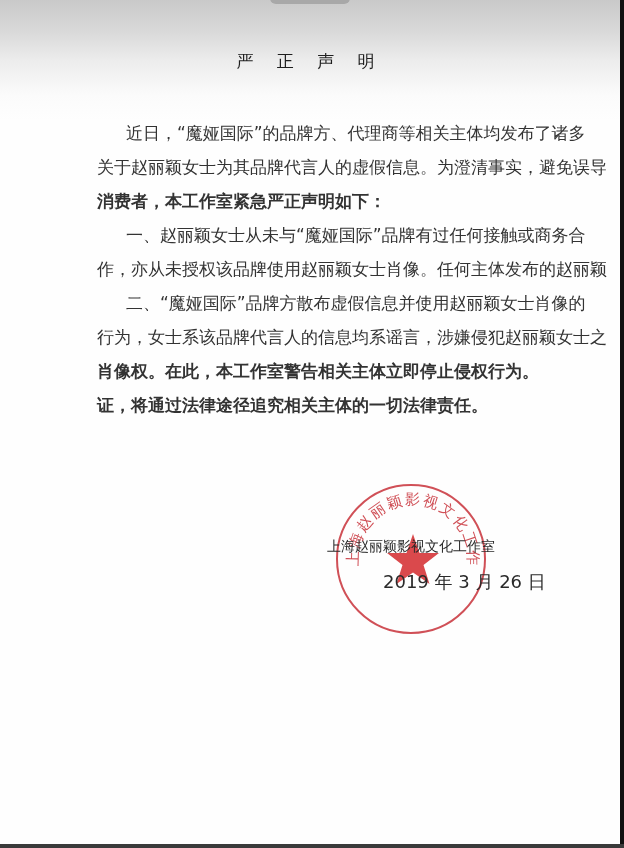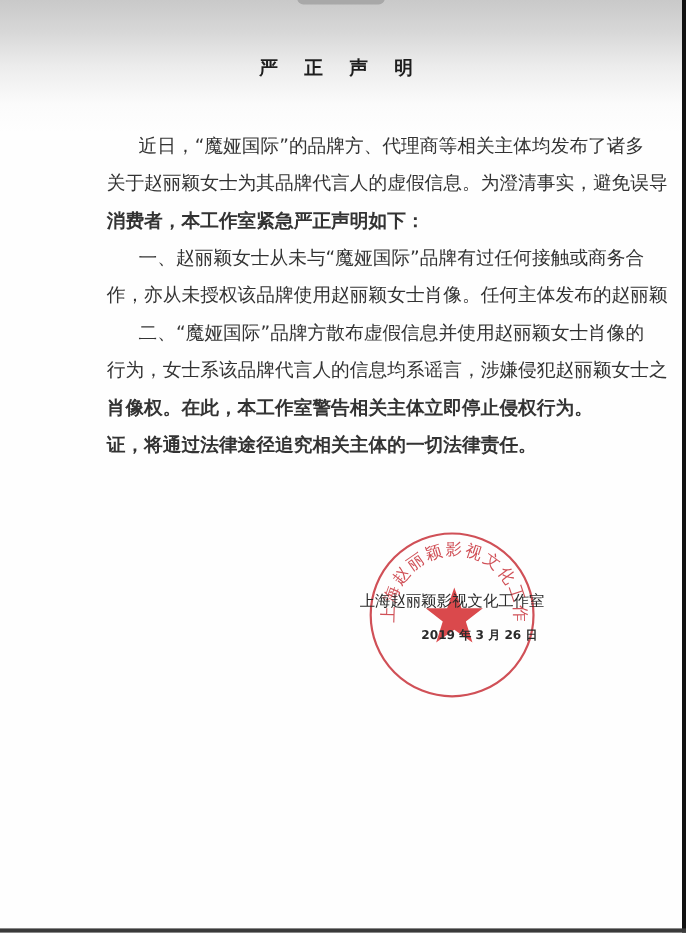--- a/index.html
+++ b/index.html
@@ -45,21 +45,21 @@
     height: 4px;
     background: #3a3a3a;
   }
   .title {
     position: absolute;
     left: 0;
     top: 50px;
     width: 620px;
     text-align: center;
     font-size: 17px;
-    font-weight: bold;
+    font-weight: normal;
     letter-spacing: 9px;
     color: #1e1e1e;
   }
   .body {
     position: absolute;
     left: 97px;
     top: 116px;
     width: 432px;
     font-size: 17px;
     line-height: 34px;
@@ -98,24 +98,23 @@
     left: 327px;
     top: 538px;
     font-size: 14px;
     color: #2a2a2a;
     white-space: nowrap;
   }
   .sign-date {
     position: absolute;
     left: 383px;
     top: 570px;
-    font-size: 11px;
+    font-size: 18px;
     color: #2a2a2a;
     white-space: nowrap;
-    font-weight: bold;
   }
 </style>
 </head>
 <body>
 
 <div class="page">
   <div class="top-tab"></div>
 
   <div class="title">严 正 声 明</div>
 

